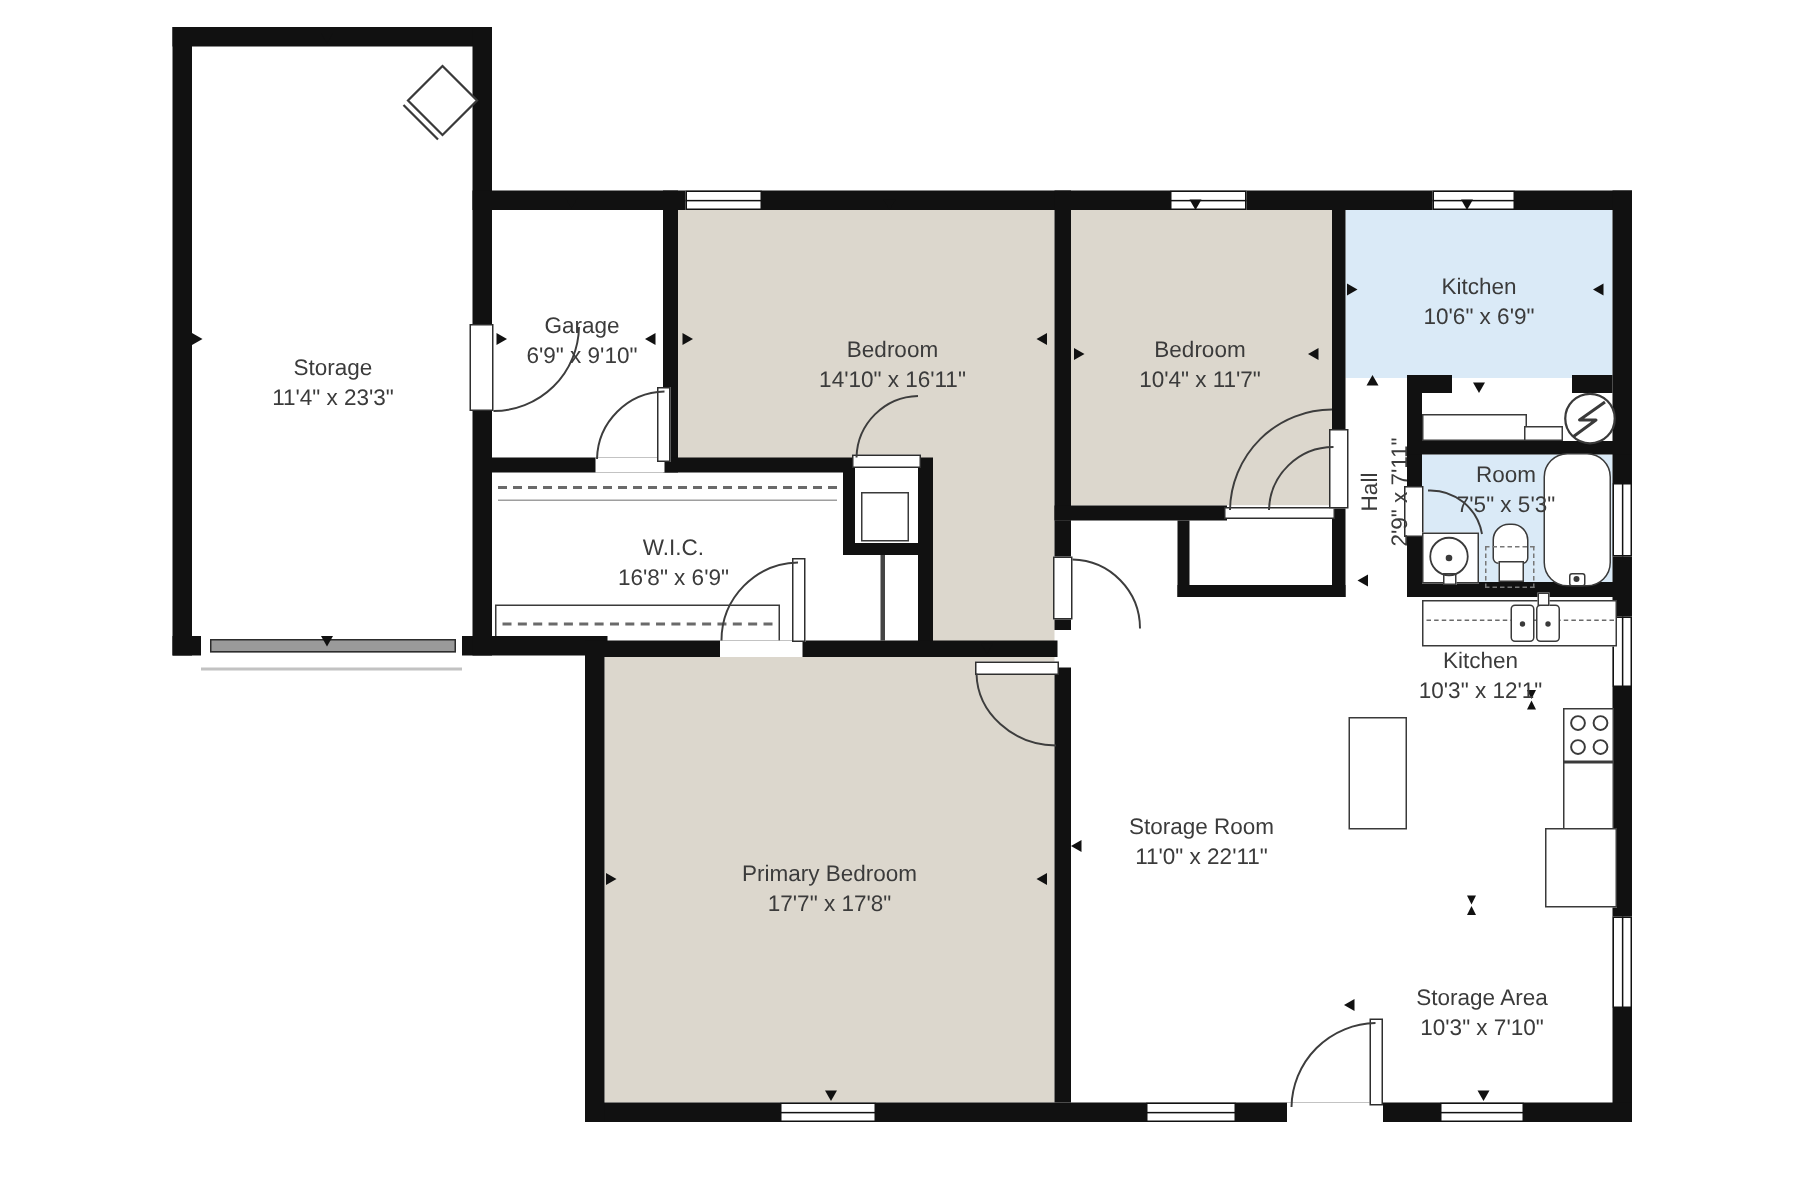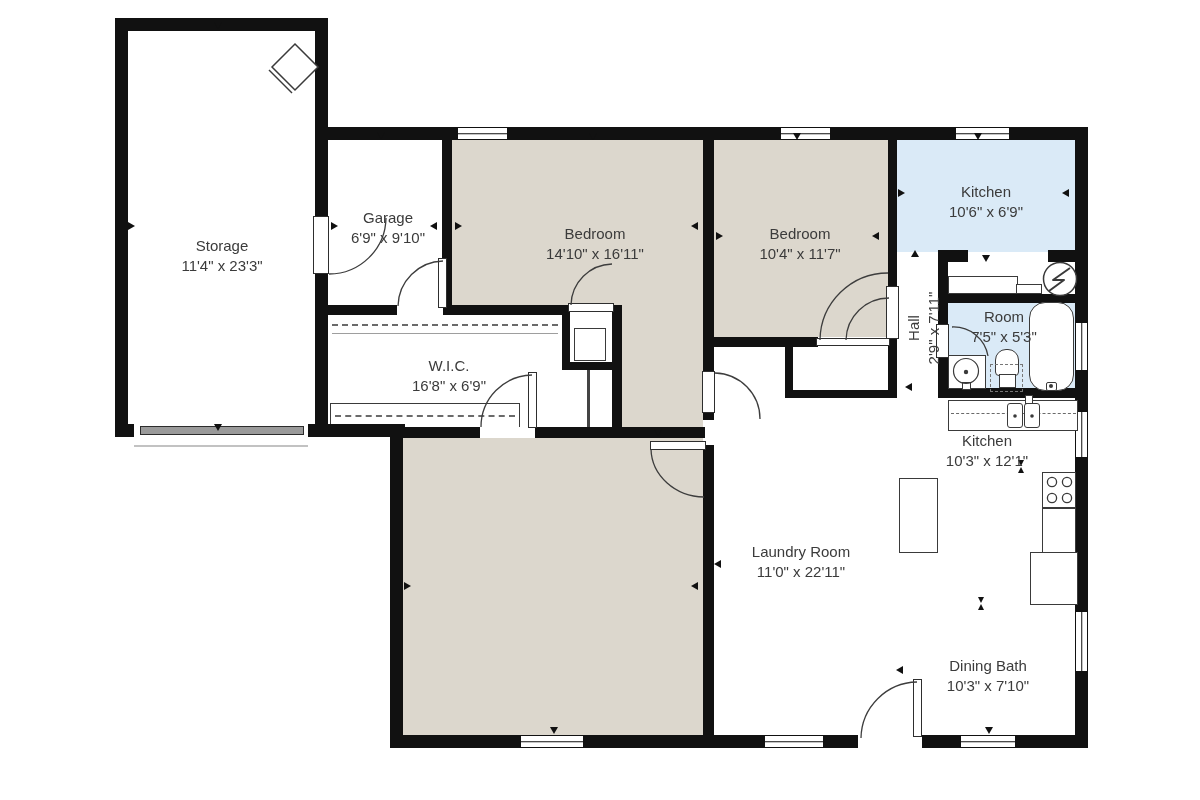--- a/index.html
+++ b/index.html
@@ -230,21 +230,25 @@
   </div>
   <div class="label" style="left:449px;top:356px">
     <span style="display:block">W.I.C.</span>
     <span style="display:block">16'8" x 6'9"</span>
   </div>
   <div class="label" style="left:987px;top:431px">
     <span style="display:block">Kitchen</span>
     <span style="display:block">10'3" x 12'1"</span>
   </div>
   <div class="label" style="left:801px;top:542px">
-    <span style="display:block">Laundry Room</span>
+    <span style="display:block">Storage Room</span>
     <span style="display:block">11'0" x 22'11"</span>
   </div>
+  <div class="label" style="left:553px;top:573px">
+    <span style="display:block">Primary Bedroom</span>
+    <span style="display:block">17'7" x 17'8"</span>
+  </div>
   <div class="label" style="left:988px;top:656px">
-    <span style="display:block">Dining Bath</span>
+    <span style="display:block">Storage Area</span>
     <span style="display:block">10'3" x 7'10"</span>
   </div>
 
 </div>
 
 </body></html>

